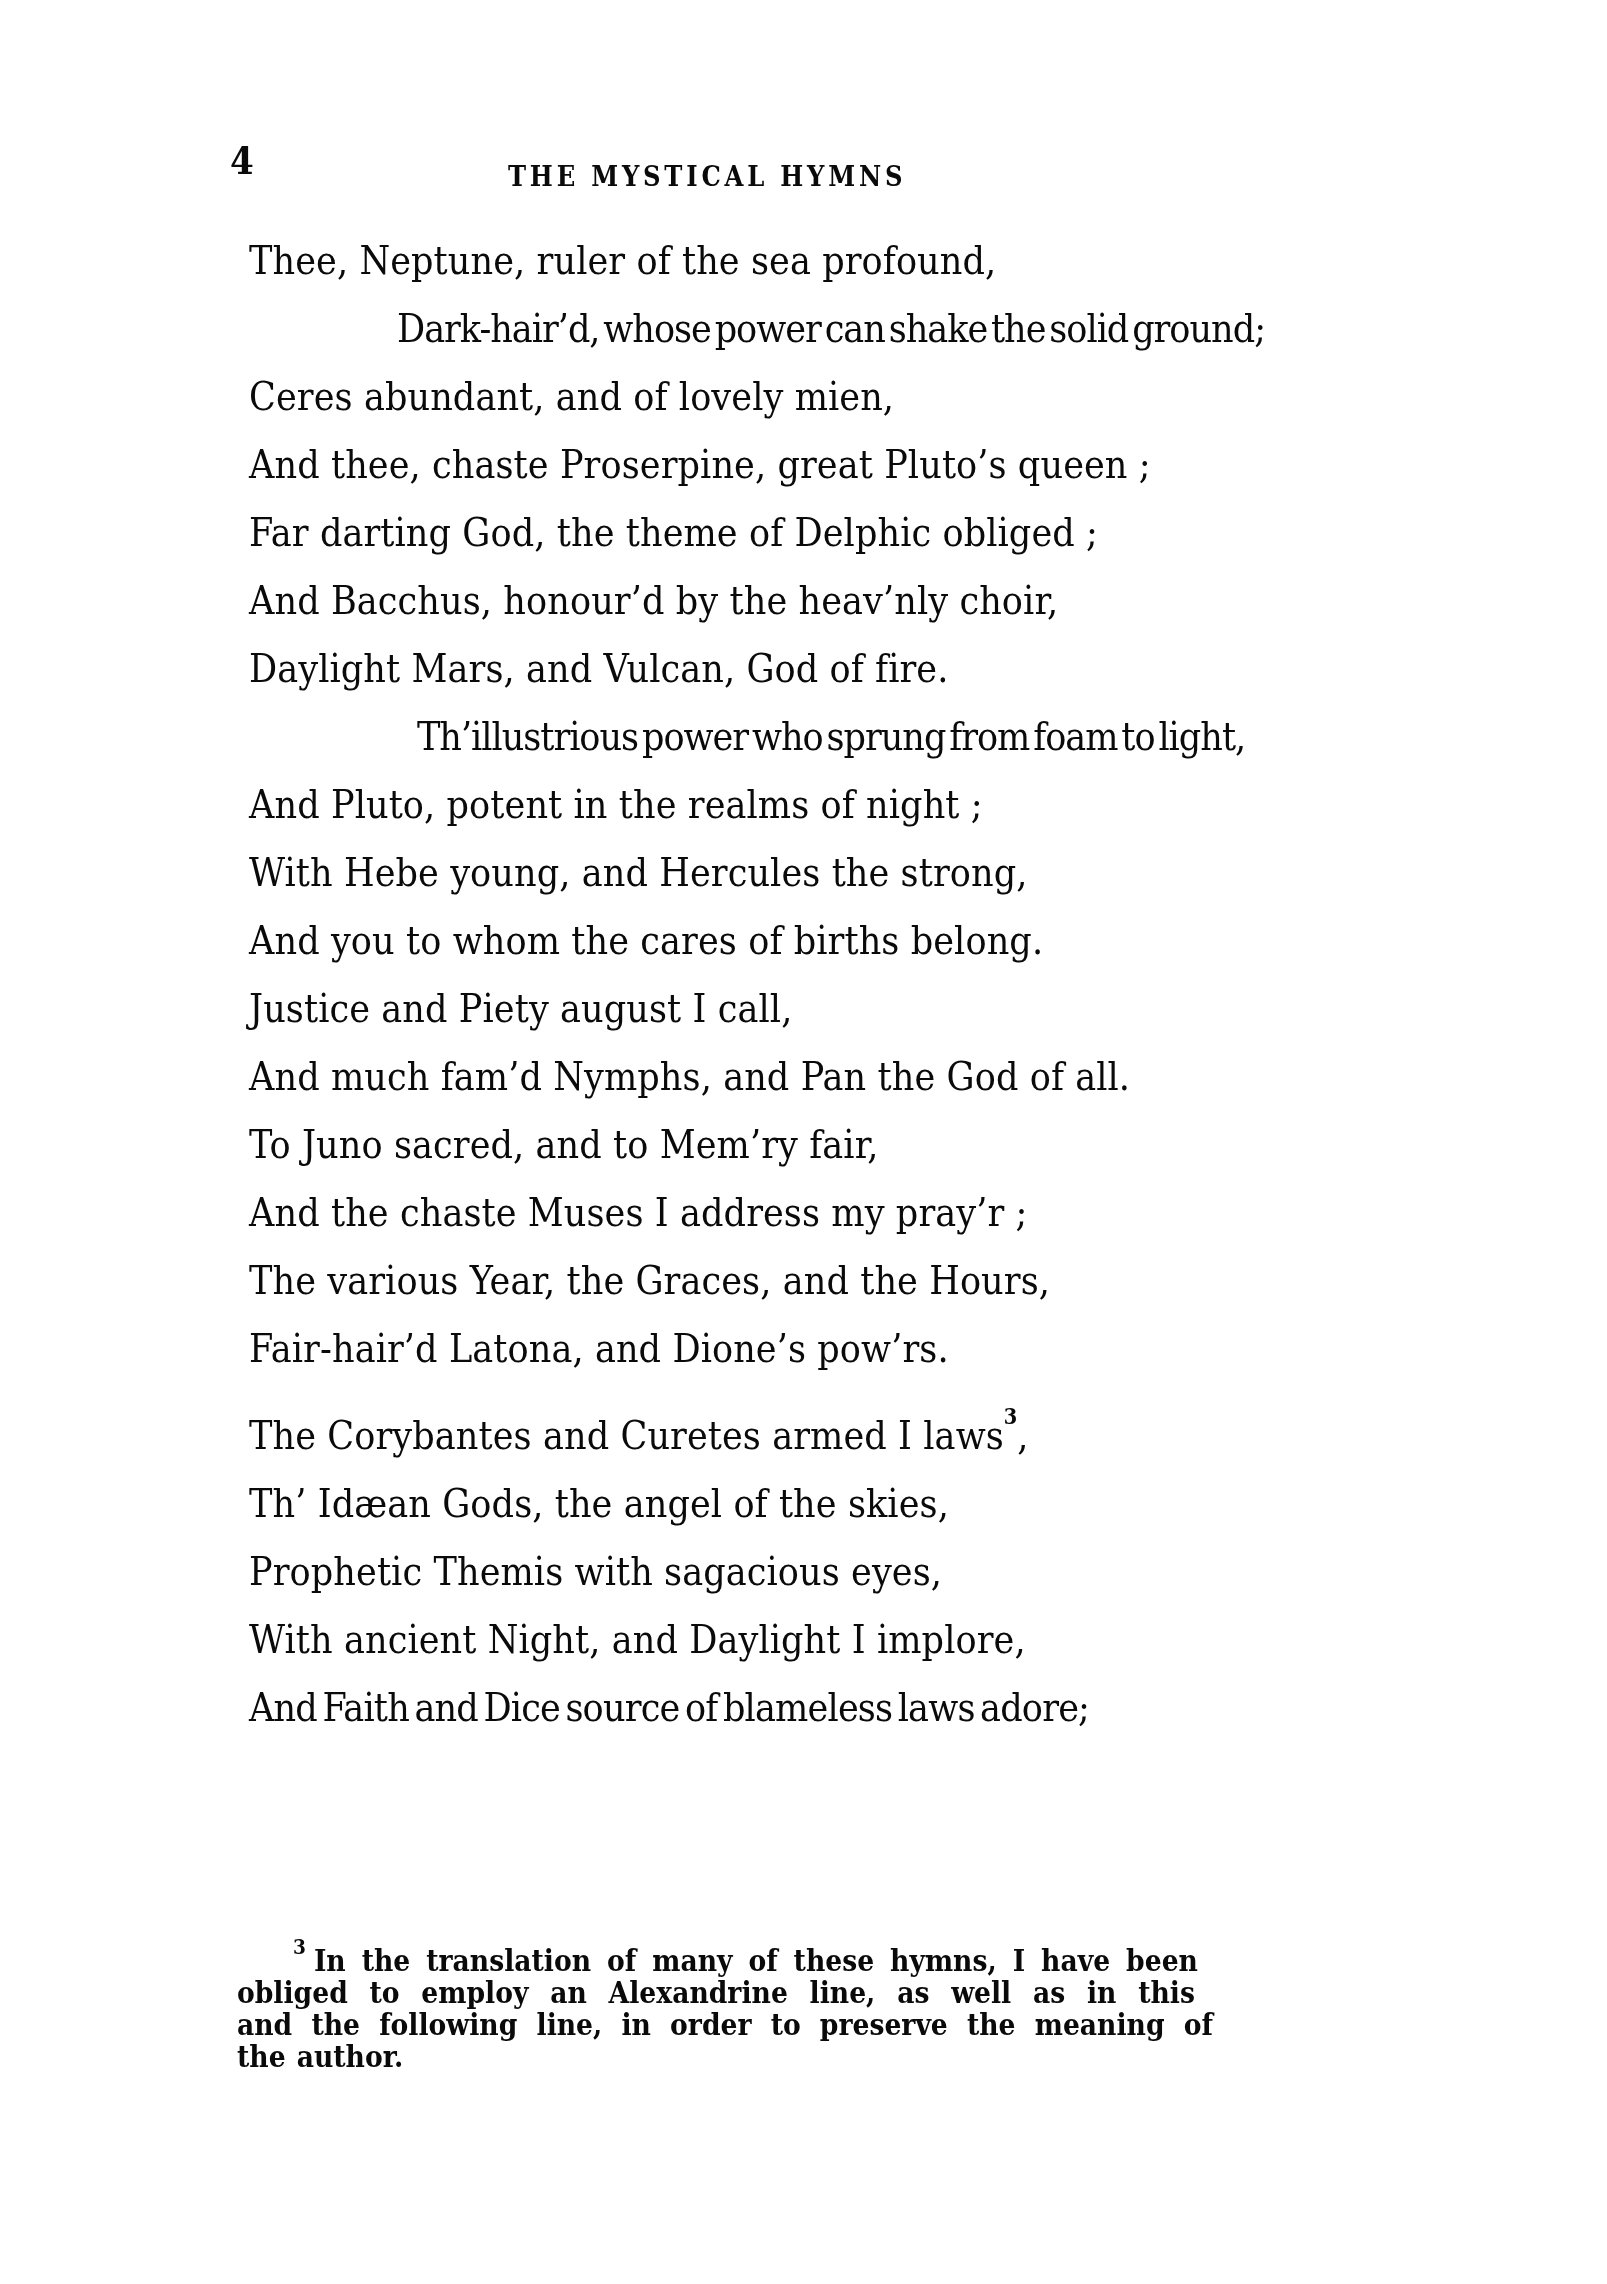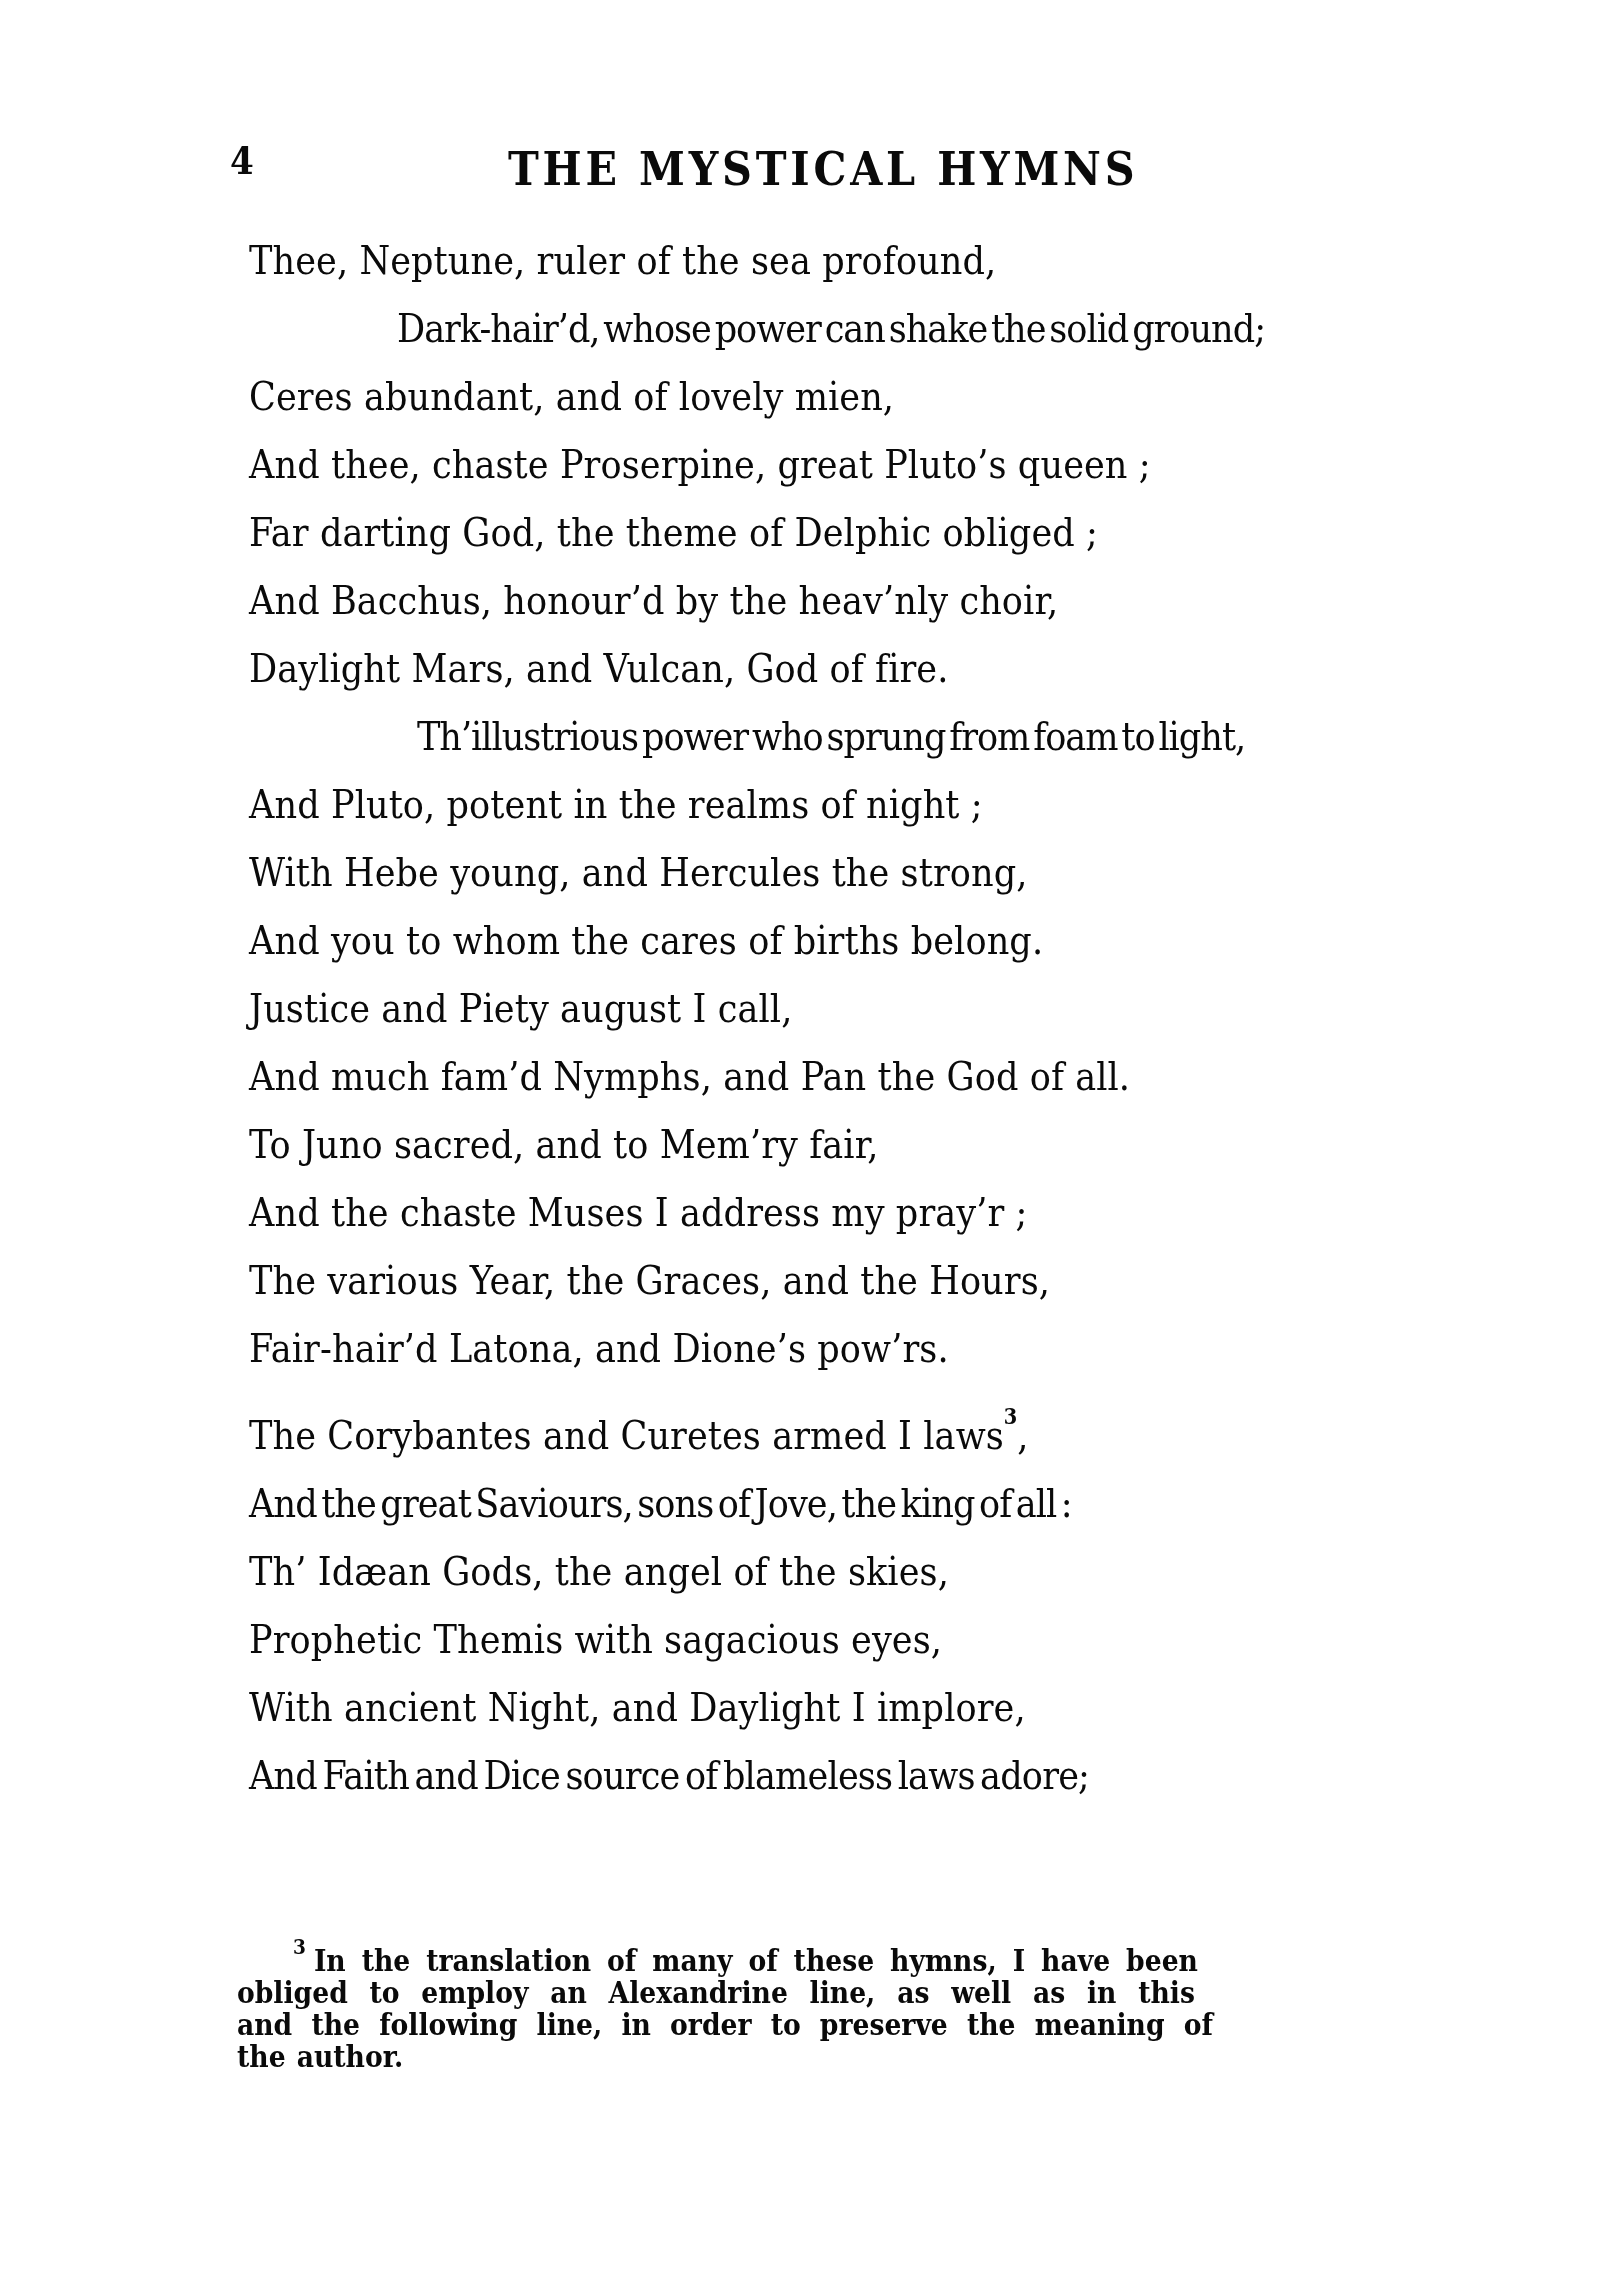--- a/index.html
+++ b/index.html
@@ -31,22 +31,22 @@
     left: 0;
     top: 0;
     font-size: 38px;
     font-weight: 700;
     line-height: 54px;
     letter-spacing: 0px;
   }
   .head-title {
     position: absolute;
     left: 278px;
-    top: 8px;
-    font-size: 46px;
+    top: 16px;
+    font-size: 27px;
     font-weight: 700;
     line-height: 54px;
     letter-spacing: 3.8px;
     white-space: nowrap;
   }
 
   
   .verse {
     position: absolute;
     left: 249px;
@@ -120,21 +120,20 @@
     <div class="verse-line">And Pluto, potent in the realms of night ;</div>
     <div class="verse-line">With Hebe young, and Hercules the strong,</div>
     <div class="verse-line">And you to whom the cares of births belong.</div>
     <div class="verse-line">Justice and Piety august I call,</div>
     <div class="verse-line">And much fam’d Nymphs, and Pan the God of all.</div>
     <div class="verse-line">To Juno sacred, and to Mem’ry fair,</div>
     <div class="verse-line">And the chaste Muses I address my pray’r ;</div>
     <div class="verse-line">The various Year, the Graces, and the Hours,</div>
     <div class="verse-line">Fair-hair’d Latona, and Dione’s pow’rs.</div>
     <div class="verse-line"><span>The Corybantes and Curetes armed I laws</span><span class="fn-ref">3</span><span>,</span></div>
-    <div class="verse-line alex">And the great Saviours, sons of Jove, the king of all :</div>
     <div class="verse-line">Th’ Idæan Gods, the angel of the skies,</div>
     <div class="verse-line">Prophetic Themis with sagacious eyes,</div>
     <div class="verse-line">With ancient Night, and Daylight I implore,</div>
     <div class="verse-line tight">And Faith and Dice source of blameless laws adore;</div>
   </div>
 
   <div class="footnote">
     <span class="fn-line j1"><span class="fn-marker">3</span><span>In the translation of many of these hymns, I have been</span></span>
     <span class="fn-line j2">obliged to employ an Alexandrine line, as well as in this</span>
     <span class="fn-line j3">and the following line, in order to preserve the meaning of</span>

